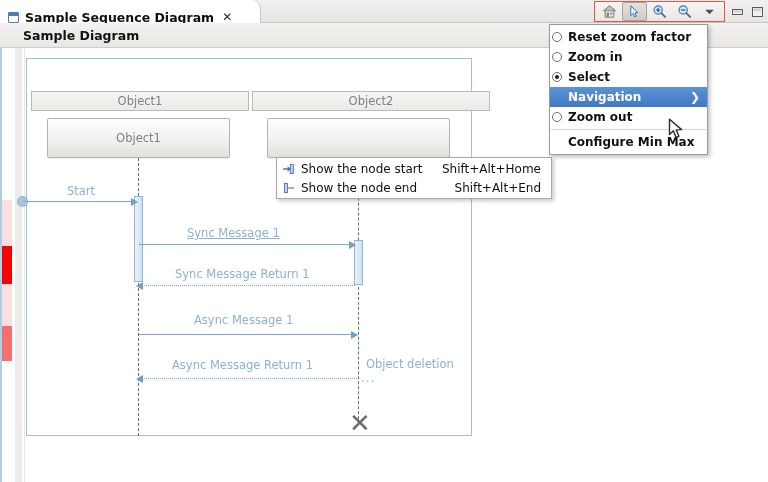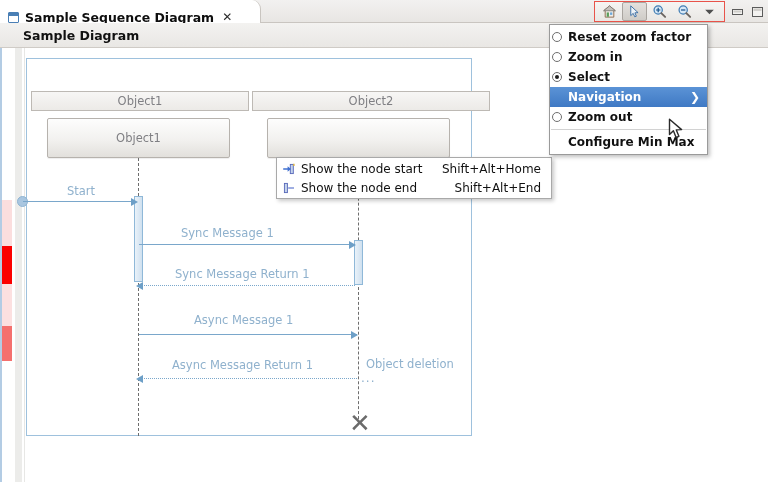--- a/index.html
+++ b/index.html
@@ -326,21 +326,21 @@
       <div class="activation" style="left:107px; top:137px; height:86px;"></div>
       <div class="activation" style="left:327px; top:181px; height:45px;"></div>
 
       <div class="start-dot" style="left:-10px; top:137px;"></div>
       <div class="msg-line" style="left:-4px; top:142px; width:111px;"></div>
       <div class="arrow-r" style="left:104px; top:138.5px;"></div>
       <div class="msg-label" style="left:40px; top:125px;">Start</div>
 
       <div class="msg-line" style="left:112px; top:185px; width:216px;"></div>
       <div class="arrow-r" style="left:322px; top:181.5px;"></div>
-      <div class="msg-label" style="left:154px; top:167px;">Sync Message 1</div>
+      <div class="msg-label" style="left:160px; top:167px;text-decoration:underline;">Sync Message 1</div>
 
       <div class="msg-line dotted" style="left:114px; top:226px; width:214px;"></div>
       <div class="arrow-l" style="left:109px; top:222.5px;"></div>
       <div class="msg-label" style="left:148px; top:208px;">Sync Message Return 1</div>
 
       <div class="msg-line" style="left:112px; top:275px; width:218px;"></div>
       <div class="arrow-r" style="left:324px; top:271.5px;"></div>
       <div class="msg-label" style="left:167px; top:254px;">Async Message 1</div>
 
       <div class="msg-line dotted" style="left:114px; top:319px; width:216px;"></div>

